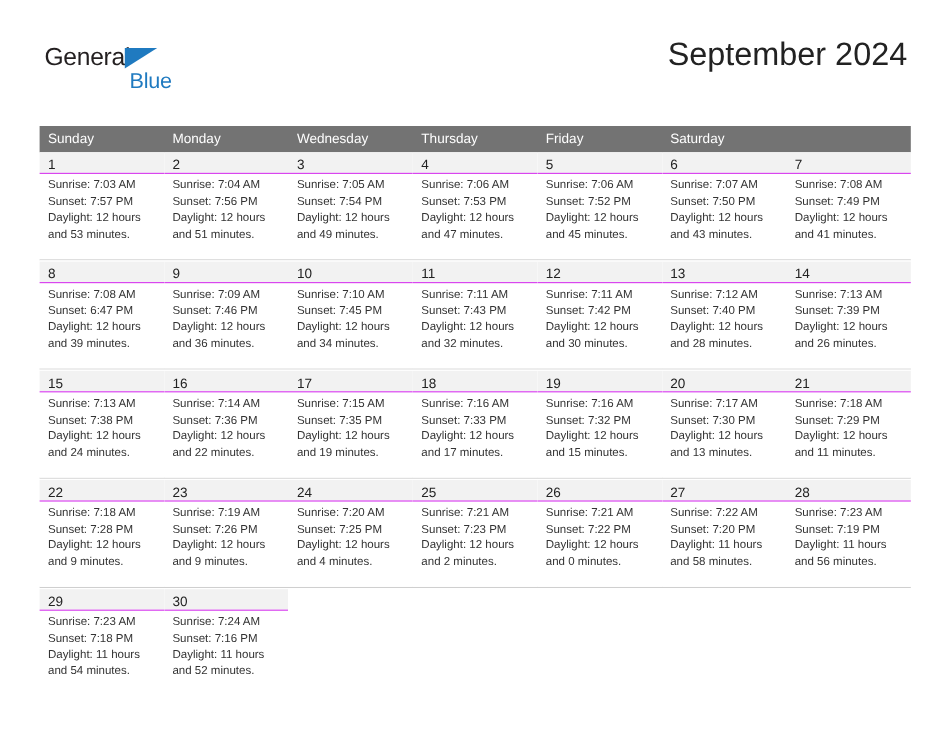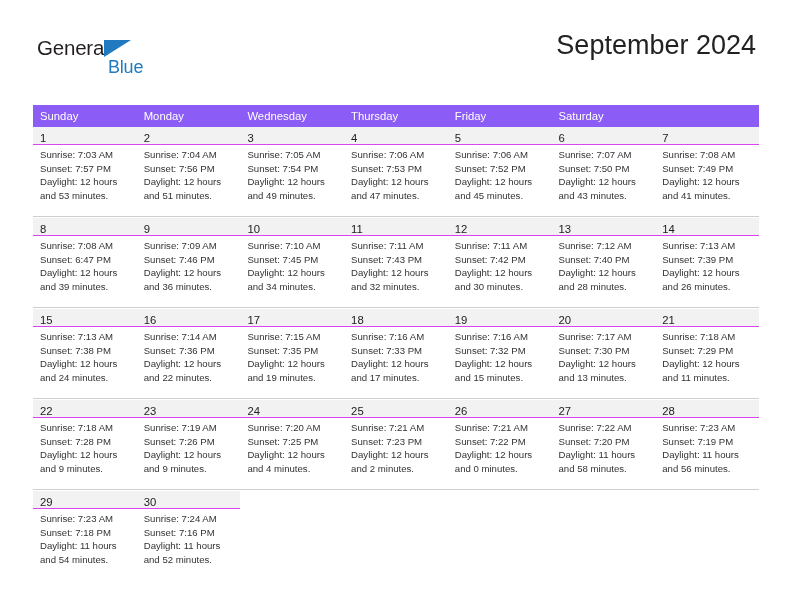--- a/index.html
+++ b/index.html
@@ -88,21 +88,21 @@
   
   .calendar {
     position: absolute;
     left: 33px;
     top: 105px;
     width: 726px;
   }
   .weekday-row {
     display: flex;
     width: 726px;
-    background: #8b5cf6;
+    background: #737373;
   }
   .weekday {
     width: 103.71px;
     box-sizing: border-box;
     padding: 4px 0 4px 7px;
     color: #ffffff;
     font-size: 11.3px;
     line-height: 15px;
     height: 22px;
     white-space: nowrap;

